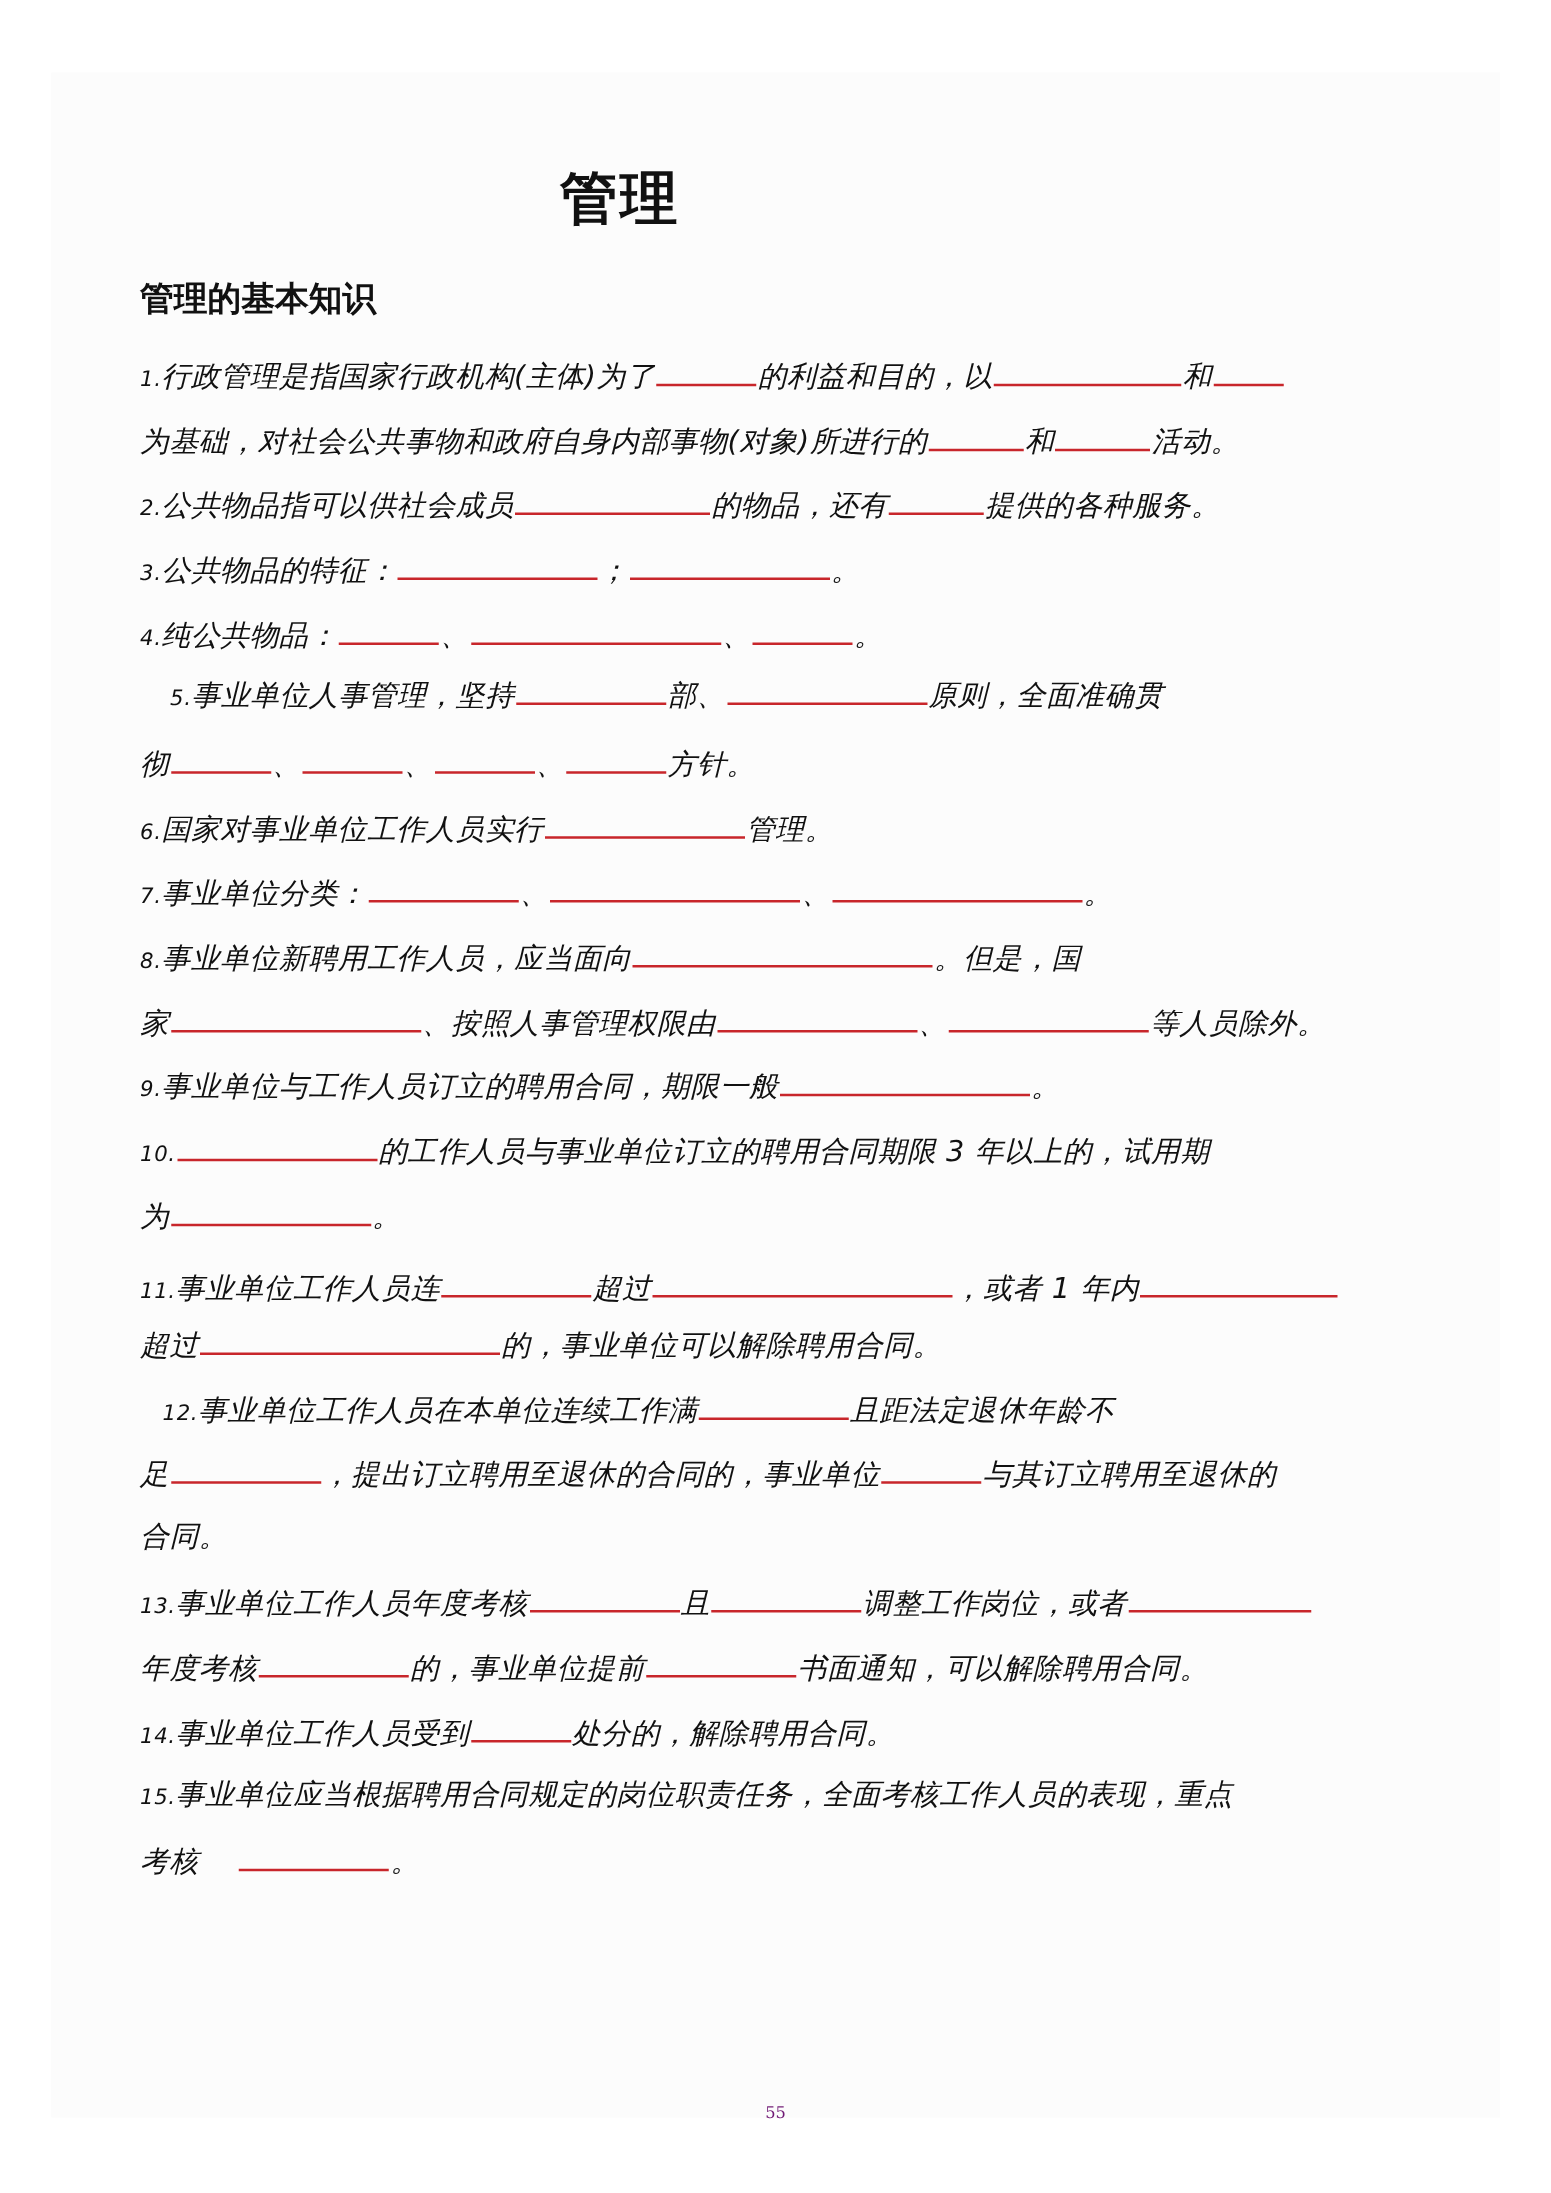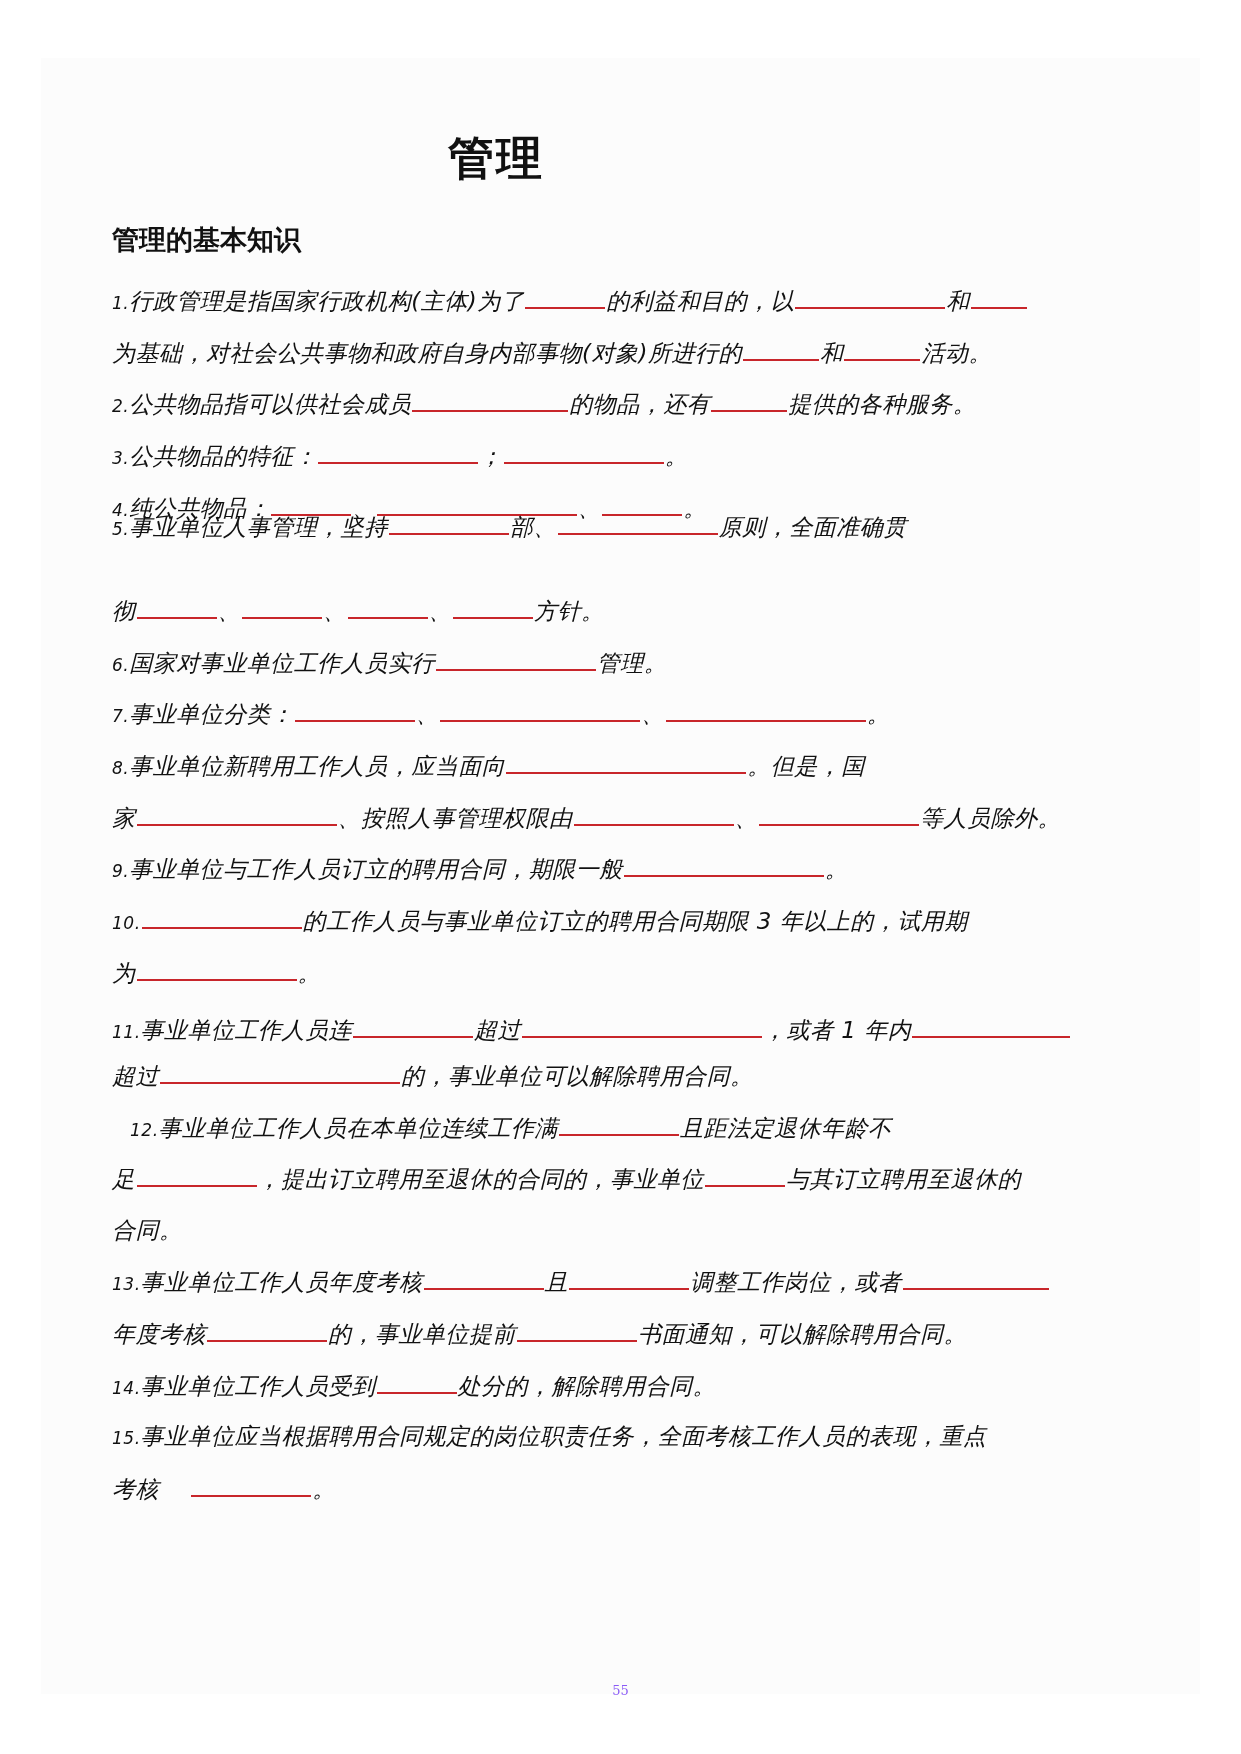--- a/index.html
+++ b/index.html
@@ -7,35 +7,35 @@
          font-family: "DejaVu Sans", "Liberation Sans", sans-serif; color: #111; }
   .page { position: absolute; left: 41px; top: 58px; width: 1159px; height: 1636px; background: #fcfcfc; }
   .title { position: absolute; left: 0; width: 992px; top: 128px; text-align: center;
            font-size: 46px; font-weight: bold; letter-spacing: 2px; line-height: 60px; }
   .section { position: absolute; left: 112px; top: 222px; font-size: 27px; font-weight: bold; line-height: 36px; }
   .line { position: absolute; left: 112px; height: 34px; line-height: 34px; font-size: 23px;
           white-space: nowrap; letter-spacing: 0.5px; font-style: italic; }
   .num { font-size: 17px; }
   .blank { display: inline-block; height: 24px; border-bottom: 2px solid #c8262b; vertical-align: baseline; margin: 0 1px; }
   .pagenum { position: absolute; left: 0; width: 1241px; top: 1683px; text-align: center;
-             font-family: "DejaVu Serif", "Liberation Serif", serif; font-size: 13px; color: #8b5cf6; }
+             font-family: "DejaVu Serif", "Liberation Serif", serif; font-size: 13px; color: #701a75; }
 </style>
 </head>
 <body>
 
 <div class="page"></div>
 <div class="title">管理</div>
 <div class="section">管理的基本知识</div>
 <div id="lines">
     <div class="line" style="top: 283px;"><span class="num">1.</span><span>行政管理是指国家行政机构(主体)为了</span><span class="blank" style="width: 80px; border-bottom-color: rgb(200, 38, 43);"></span><span>的利益和目的，以</span><span class="blank" style="width: 150px; border-bottom-color: rgb(200, 38, 43);"></span><span>和</span><span class="blank" style="width: 56px; border-bottom-color: rgb(200, 38, 43);"></span></div>
     <div class="line" style="top: 335px;"><span>为基础，对社会公共事物和政府自身内部事物(对象)所进行的</span><span class="blank" style="width: 76px; border-bottom-color: rgb(200, 38, 43);"></span><span>和</span><span class="blank" style="width: 76px; border-bottom-color: rgb(200, 38, 43);"></span><span>活动。</span></div>
     <div class="line" style="top: 386px;"><span class="num">2.</span><span>公共物品指可以供社会成员</span><span class="blank" style="width: 156px; border-bottom-color: rgb(200, 38, 43);"></span><span>的物品，还有</span><span class="blank" style="width: 76px; border-bottom-color: rgb(200, 38, 43);"></span><span>提供的各种服务。</span></div>
     <div class="line" style="top: 438px;"><span class="num">3.</span><span>公共物品的特征：</span><span class="blank" style="width: 160px; border-bottom-color: rgb(200, 38, 43);"></span><span>；</span><span class="blank" style="width: 160px; border-bottom-color: rgb(200, 38, 43);"></span><span>。</span></div>
     <div class="line" style="top: 490px;"><span class="num">4.</span><span>纯公共物品：</span><span class="blank" style="width: 80px; border-bottom-color: rgb(200, 38, 43);"></span><span>、</span><span class="blank" style="width: 200px; border-bottom-color: rgb(200, 38, 43);"></span><span>、</span><span class="blank" style="width: 80px; border-bottom-color: rgb(200, 38, 43);"></span><span>。</span></div>
-    <div class="line" style="top: 509px;"><span class="num">5.</span><span>事业单位人事管理，坚持</span><span class="blank" style="width: 120px; border-bottom-color: rgb(200, 38, 43);"></span><span>部、</span><span class="blank" style="width: 160px; border-bottom-color: rgb(200, 38, 43);"></span><span>原则，全面准确贯</span></div>
+    <div class="line" style="top: 538px; margin-left: 24px;"><span class="num">5.</span><span>事业单位人事管理，坚持</span><span class="blank" style="width: 120px; border-bottom-color: rgb(200, 38, 43);"></span><span>部、</span><span class="blank" style="width: 160px; border-bottom-color: rgb(200, 38, 43);"></span><span>原则，全面准确贯</span></div>
     <div class="line" style="top: 593px;"><span>彻</span><span class="blank" style="width: 80px; border-bottom-color: rgb(200, 38, 43);"></span><span>、</span><span class="blank" style="width: 80px; border-bottom-color: rgb(200, 38, 43);"></span><span>、</span><span class="blank" style="width: 80px; border-bottom-color: rgb(200, 38, 43);"></span><span>、</span><span class="blank" style="width: 80px; border-bottom-color: rgb(200, 38, 43);"></span><span>方针。</span></div>
     <div class="line" style="top: 645px;"><span class="num">6.</span><span>国家对事业单位工作人员实行</span><span class="blank" style="width: 160px; border-bottom-color: rgb(200, 38, 43);"></span><span>管理。</span></div>
     <div class="line" style="top: 696px;"><span class="num">7.</span><span>事业单位分类：</span><span class="blank" style="width: 120px; border-bottom-color: rgb(200, 38, 43);"></span><span>、</span><span class="blank" style="width: 200px; border-bottom-color: rgb(200, 38, 43);"></span><span>、</span><span class="blank" style="width: 200px; border-bottom-color: rgb(200, 38, 43);"></span><span>。</span></div>
     <div class="line" style="top: 748px;"><span class="num">8.</span><span>事业单位新聘用工作人员，应当面向</span><span class="blank" style="width: 240px; border-bottom-color: rgb(200, 38, 43);"></span><span>。但是，国</span></div>
     <div class="line" style="top: 800px;"><span>家</span><span class="blank" style="width: 200px; border-bottom-color: rgb(200, 38, 43);"></span><span>、按照人事管理权限由</span><span class="blank" style="width: 160px; border-bottom-color: rgb(200, 38, 43);"></span><span>、</span><span class="blank" style="width: 160px; border-bottom-color: rgb(200, 38, 43);"></span><span>等人员除外。</span></div>
     <div class="line" style="top: 851px;"><span class="num">9.</span><span>事业单位与工作人员订立的聘用合同，期限一般</span><span class="blank" style="width: 200px; border-bottom-color: rgb(200, 38, 43);"></span><span>。</span></div>
     <div class="line" style="top: 903px;"><span class="num">10.</span><span class="blank" style="width: 160px; border-bottom-color: rgb(200, 38, 43);"></span><span>的工作人员与事业单位订立的聘用合同期限 3 年以上的，试用期</span></div>
     <div class="line" style="top: 955px;"><span>为</span><span class="blank" style="width: 160px; border-bottom-color: rgb(200, 38, 43);"></span><span>。</span></div>
     <div class="line" style="top: 964px; margin-top: 48px;"><span class="num">11.</span><span>事业单位工作人员连</span><span class="blank" style="width: 120px; border-bottom-color: rgb(200, 38, 43);"></span><span>超过</span><span class="blank" style="width: 240px; border-bottom-color: rgb(200, 38, 43);"></span><span>，或者 1 年内</span><span class="blank" style="width: 158px; border-bottom-color: rgb(200, 38, 43);"></span></div>
     <div class="line" style="top: 1058px;"><span>超过</span><span class="blank" style="width: 240px; border-bottom-color: rgb(200, 38, 43);"></span><span>的，事业单位可以解除聘用合同。</span></div>

